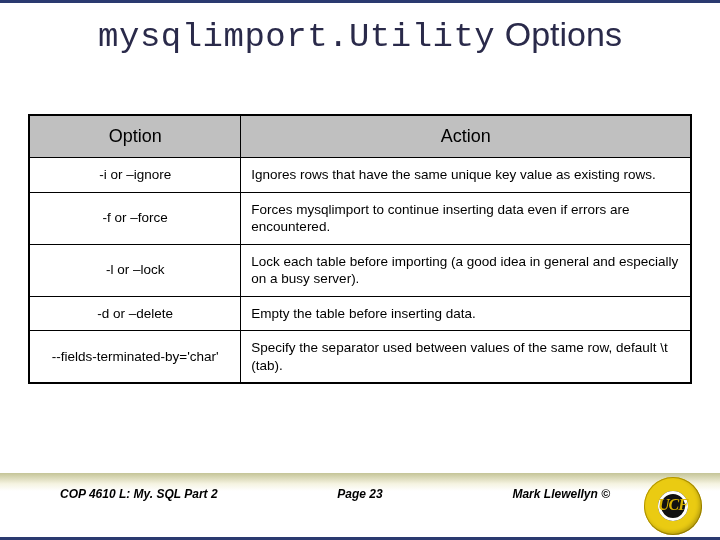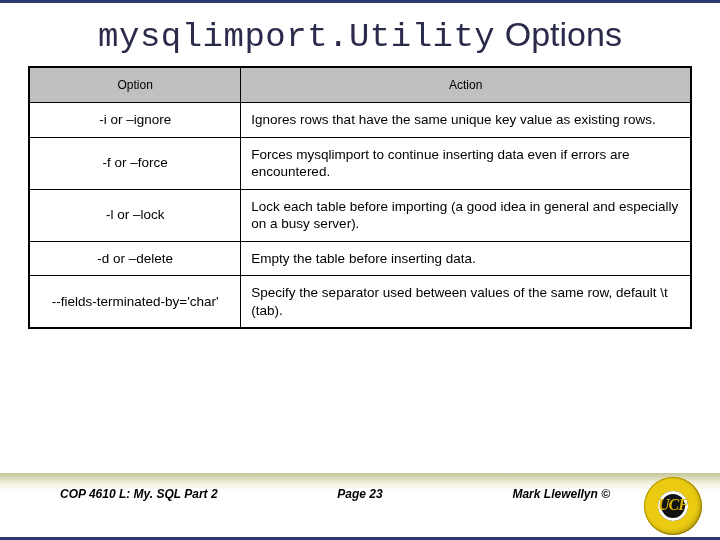--- a/index.html
+++ b/index.html
@@ -5,20 +5,21 @@
   * { box-sizing: border-box; margin: 0; padding: 0; }
   html, body { width: 720px; height: 540px; font-family: Arial, Helvetica, sans-serif; background: #fff; }
   .slide {
     width: 720px;
     height: 540px;
     position: relative;
     border-top: 3px solid #2a3a70;
     border-bottom: 3px solid #2a3a70;
     display: flex;
     flex-direction: column;
+    gap: 48px;
   }
   .title {
     text-align: center;
     font-size: 34px;
     color: #2a2a4a;
     padding: 12px 0 10px 0;
     font-weight: 400;
   }
   .title .mono {
     font-family: "Courier New", Courier, monospace;
@@ -28,21 +29,21 @@
     padding: 0 28px;
     flex: 1;
   }
   table {
     width: 100%;
     border-collapse: collapse;
     border: 2px solid #000;
   }
   th {
     background: #c0c0c0;
-    font-size: 12px;
+    font-size: 18px;
     font-weight: 400;
     padding: 10px 6px;
     border: 1px solid #000;
     color: #000;
   }
   th:first-child { width: 32%; }
   td {
     border: 1px solid #000;
     padding: 8px 10px;
     font-size: 13.5px;

